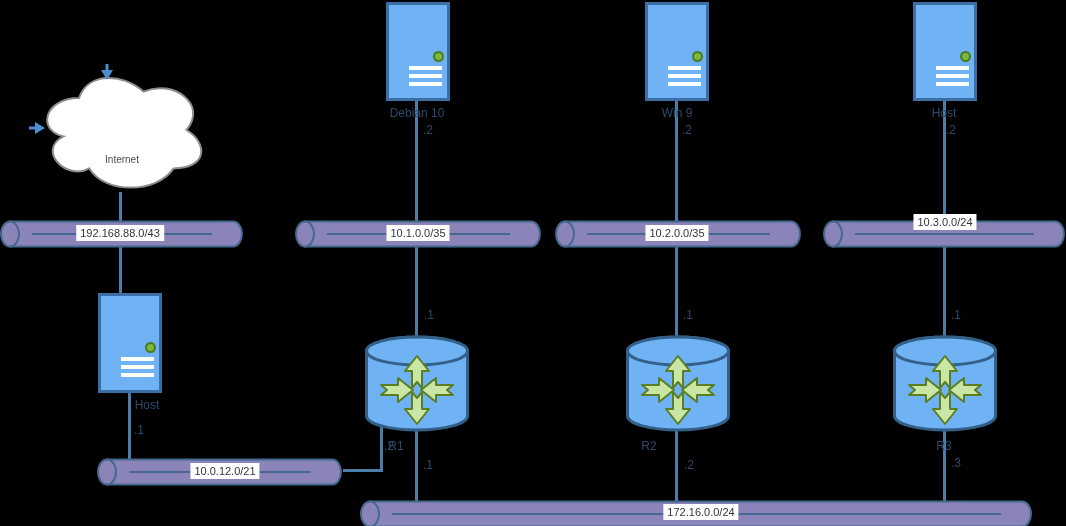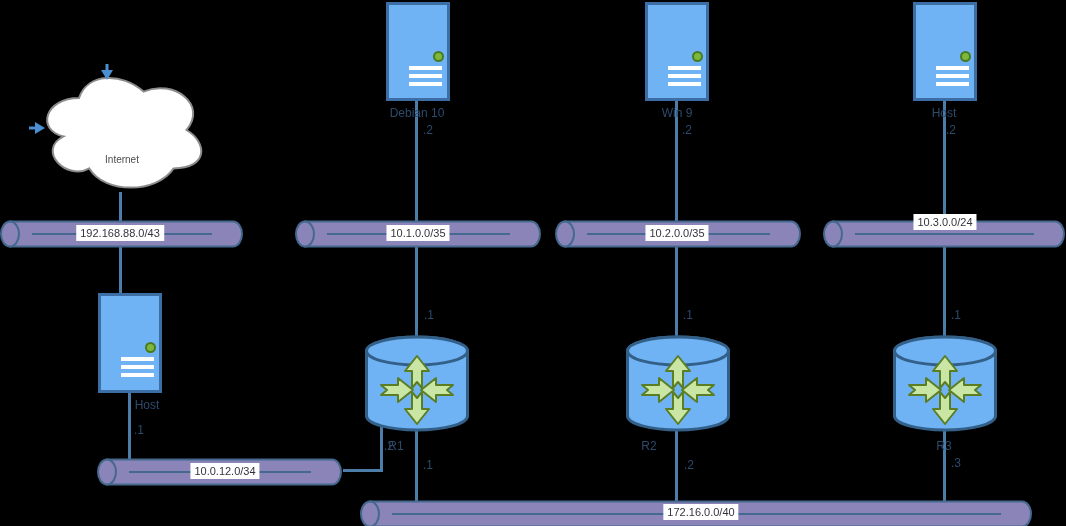--- a/index.html
+++ b/index.html
@@ -195,16 +195,16 @@
   <div class="nlabel" style="left:689px;top:458px">.2</div>
 
   <div class="nlabel" style="left:956px;top:308px">.1</div>
   <div class="nlabel" style="left:944px;top:439px">R3</div>
   <div class="nlabel" style="left:956px;top:456px">.3</div>
 
   <div class="plabel" style="left:120px;top:225px">192.168.88.0/43</div>
   <div class="plabel" style="left:418px;top:225px">10.1.0.0/35</div>
   <div class="plabel" style="left:677px;top:225px">10.2.0.0/35</div>
   <div class="plabel" style="left:945px;top:214px">10.3.0.0/24</div>
-  <div class="plabel" style="left:225px;top:463px">10.0.12.0/34</div>
-  <div class="plabel" style="left:701px;top:504px">172.16.0.0/40</div>
+  <div class="plabel" style="left:225px;top:463px">10.0.12.0/21</div>
+  <div class="plabel" style="left:701px;top:504px">172.16.0.0/24</div>
 
 </div>
 
 </body></html>

